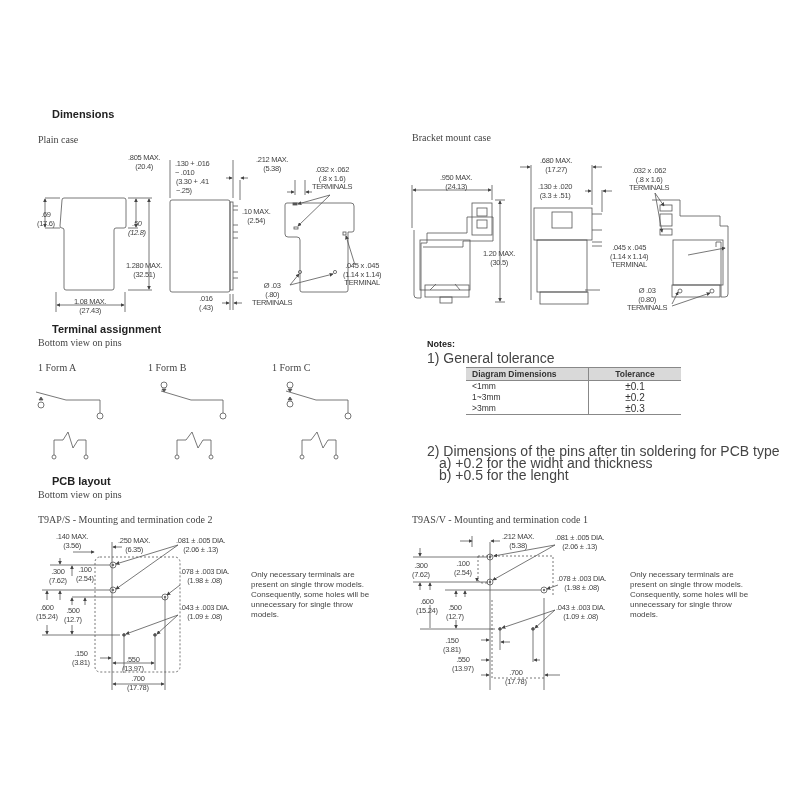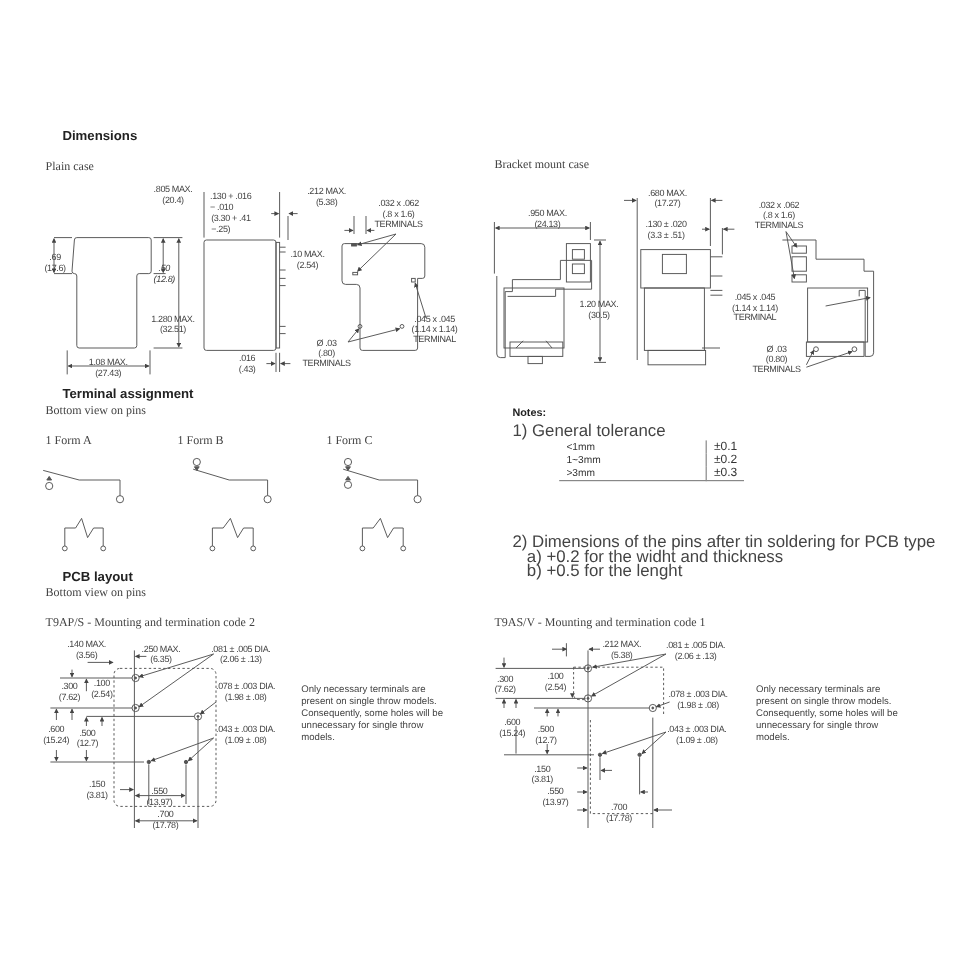--- a/index.html
+++ b/index.html
@@ -307,20 +307,24 @@
 (1.14 x 1.14)
 TERMINAL</span></div>
 <div class="abs dim" style="left:627px;top:287px;"><span style="white-space:pre-line">Ø .03
 (0.80)
 TERMINALS</span></div>
 
 <div class="abs notes-title" style="left:427px;top:339px;">Notes:</div>
 <div class="abs notes-text" style="left:427px;top:350px;">1) General tolerance</div>
 <table class="tol" style="left:466px;top:367px;">
   <tbody>
+      <tr>
+    <th class="c1">Diagram Dimensions</th>
+    <th class="c2" style="width:80px;font-size:8.5px;">Tolerance</th>
+  </tr>
   <tr>
     <td class="c1">&lt;1mm</td>
     <td class="c2">±0.1</td>
   </tr>
   <tr>
     <td class="c1">1~3mm</td>
     <td class="c2">±0.2</td>
   </tr>
   <tr>
     <td class="c1">&gt;3mm</td>

